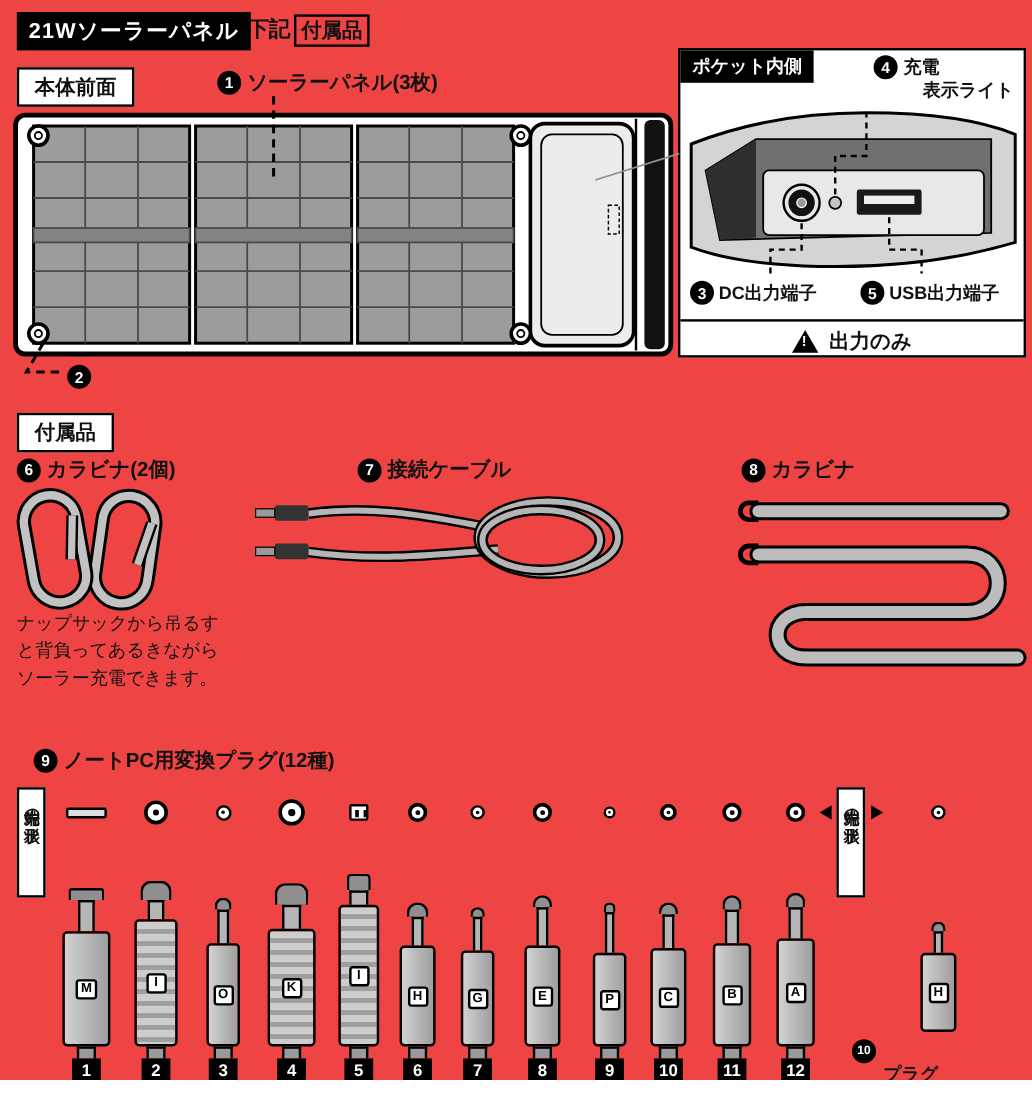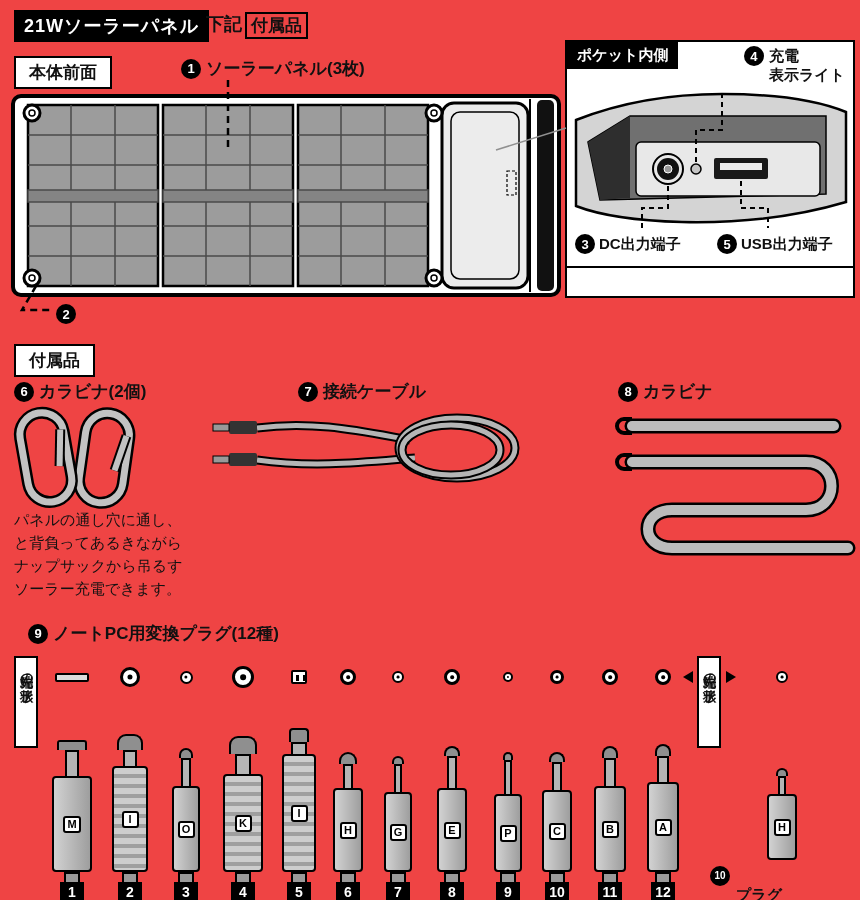--- a/index.html
+++ b/index.html
@@ -25,21 +25,21 @@
 
   .callout{position:absolute;display:flex;align-items:center;gap:5px;
     font-size:17px;font-weight:bold;white-space:nowrap;}
 
   
   .pocket-box{position:absolute;left:565px;top:40px;width:290px;height:258px;
     border:2px solid #000;background:#fff;}
   .pocket-title{position:absolute;left:0;top:0;background:#000;color:#fff;
     font-size:15px;font-weight:bold;padding:4px 10px;}
   .callout4{position:absolute;right:8px;top:4px;font-size:15px;font-weight:bold;}
-  .callout4 .l2{margin-left:25px;}
+  .callout4 .l2{margin-left:41px;}
   .pocket-bottom-label{position:absolute;display:flex;align-items:center;gap:4px;
     font-size:15px;font-weight:bold;white-space:nowrap;}
   .pocket-divider{position:absolute;left:0;right:0;top:224px;border-top:2px solid #000;}
   .pocket-warning{position:absolute;left:0;right:0;top:231px;display:flex;
     align-items:center;justify-content:center;gap:9px;font-size:17px;font-weight:bold;}
   .warn-tri{position:relative;width:0;height:0;border-left:11px solid transparent;
     border-right:11px solid transparent;border-bottom:19px solid #000;}
   .warn-tri::after{content:"!";position:absolute;left:-3px;top:3px;color:#fff;
     font-size:12px;font-weight:bold;line-height:1;}
 
@@ -192,20 +192,24 @@
     </svg>
     <div class="pocket-bottom-label" style="left:8px;top:192px;">
       <span class="circ-num">3</span>
       <span>DC出力端子</span>
     </div>
     <div class="pocket-bottom-label" style="left:150px;top:192px;">
       <span class="circ-num">5</span>
       <span>USB出力端子</span>
     </div>
     <div class="pocket-divider"></div>
+    <div class="pocket-warning">
+      <span class="warn-tri"></span>
+      <span>出力のみ</span>
+    </div>
   </div>
 
   <div class="section-label" style="left:14px;top:344px;">付属品</div>
 
   <div class="callout" style="left:14px;top:380px;">
     <span class="circ-num">6</span>
     <span>カラビナ(2個)</span>
   </div>
   <svg class="abs" style="left:8px;top:402px;" width="150" height="112" viewBox="0 0 150 112">
     <g transform="translate(58,2) rotate(8 45 56)">
@@ -248,23 +252,22 @@
   <svg class="abs" style="left:608px;top:398px;" width="250" height="160" viewBox="0 0 250 160">
     <path d="M24,28 H226" stroke="#000" stroke-width="15" fill="none" stroke-linecap="round"></path>
     <path d="M24,28 H226" stroke="#bcbcbc" stroke-width="10" fill="none" stroke-linecap="round"></path>
     <path d="M24,64 H198 C232,64 232,112 198,112 H64 C32,112 32,150 64,150 H240" stroke="#000" stroke-width="15" fill="none" stroke-linecap="round" stroke-linejoin="round"></path>
     <path d="M24,64 H198 C232,64 232,112 198,112 H64 C32,112 32,150 64,150 H240" stroke="#bcbcbc" stroke-width="10" fill="none" stroke-linecap="round" stroke-linejoin="round"></path>
     <path d="M24,21 h-8 a7,7 0 1 0 0,14 h8" fill="none" stroke="#000" stroke-width="4"></path>
     <path d="M24,57 h-8 a7,7 0 1 0 0,14 h8" fill="none" stroke="#000" stroke-width="4"></path>
   </svg>
 
   <div class="note">
-    <div>パネルの通し穴に通し、</div>
+    <div>ナップサックから吊るす</div>
     <div>と背負ってあるきながら</div>
-    <div>ナップサックから吊るす</div>
     <div>ソーラー充電できます。</div>
   </div>
 
   <div class="callout" style="left:28px;top:622px;">
     <span class="circ-num">9</span>
     <span>ノートPC用変換プラグ(12種)</span>
   </div>
 
   <div class="tipshape" style="left:14px;top:656px;">先端の形状</div>
   <div class="tipshape" style="left:697px;top:656px;">先端の形状</div>

